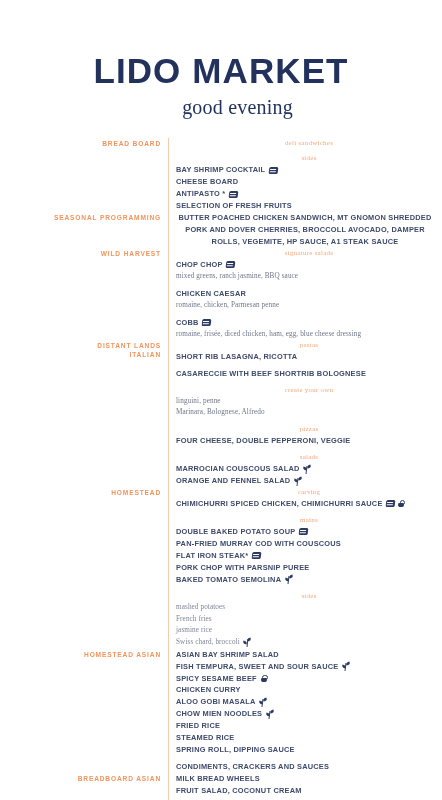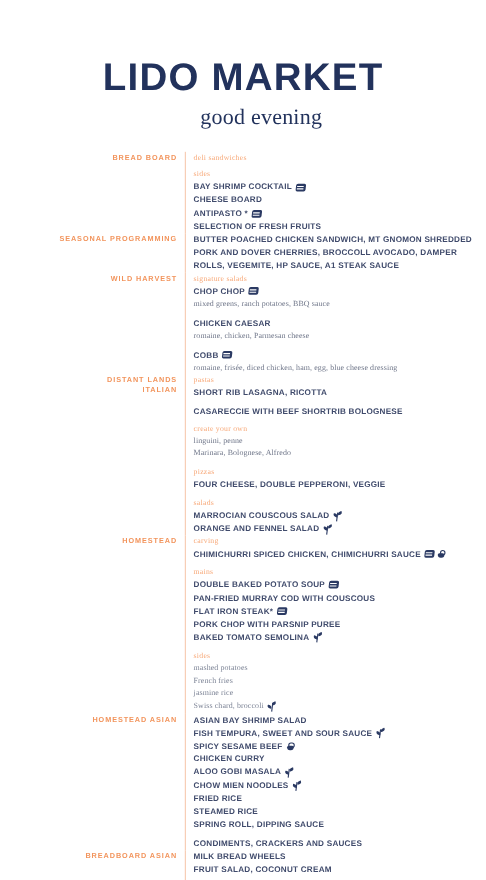--- a/index.html
+++ b/index.html
@@ -77,20 +77,21 @@
   .section-content-col {
     flex: 1 1 auto;
     border-left: 1.1px solid #f7c9ae;
     padding-left: 7px;
     padding-bottom: 0;
     min-height: 10px;
   }
 
   .subsection {
     margin-bottom: 0;
+    text-align: center;
   }
   .subsection + .subsection {
     margin-top: 5.5px;
   }
 
   .subsection-label {
     font-family: "Liberation Serif", serif;
     font-size: 7px;
     color: #f7a878;
     letter-spacing: 0.25px;
@@ -297,29 +298,29 @@
         <div class="section-content-col">
           <div class="subsection">
             <div class="subsection-label">signature salads</div>
             <div class="menu-item">
               <span class="item-text">CHOP CHOP</span>
               <span class="badges">
                 <span class="badge-icon gf"></span>
               </span>
             </div>
             <div class="menu-item desc">
-              <span class="item-text">mixed greens, ranch potatoes, BBQ sauce</span>
+              <span class="item-text">mixed greens, ranch jasmine, BBQ sauce</span>
             </div>
           </div>
           <div class="subsection">
             <div class="menu-item">
               <span class="item-text">CHICKEN CAESAR</span>
             </div>
             <div class="menu-item desc">
-              <span class="item-text">romaine, chicken, Parmesan cheese</span>
+              <span class="item-text">romaine, chicken, Parmesan penne</span>
             </div>
           </div>
           <div class="subsection">
             <div class="menu-item">
               <span class="item-text">COBB</span>
               <span class="badges">
                 <span class="badge-icon gf"></span>
               </span>
             </div>
             <div class="menu-item desc">

